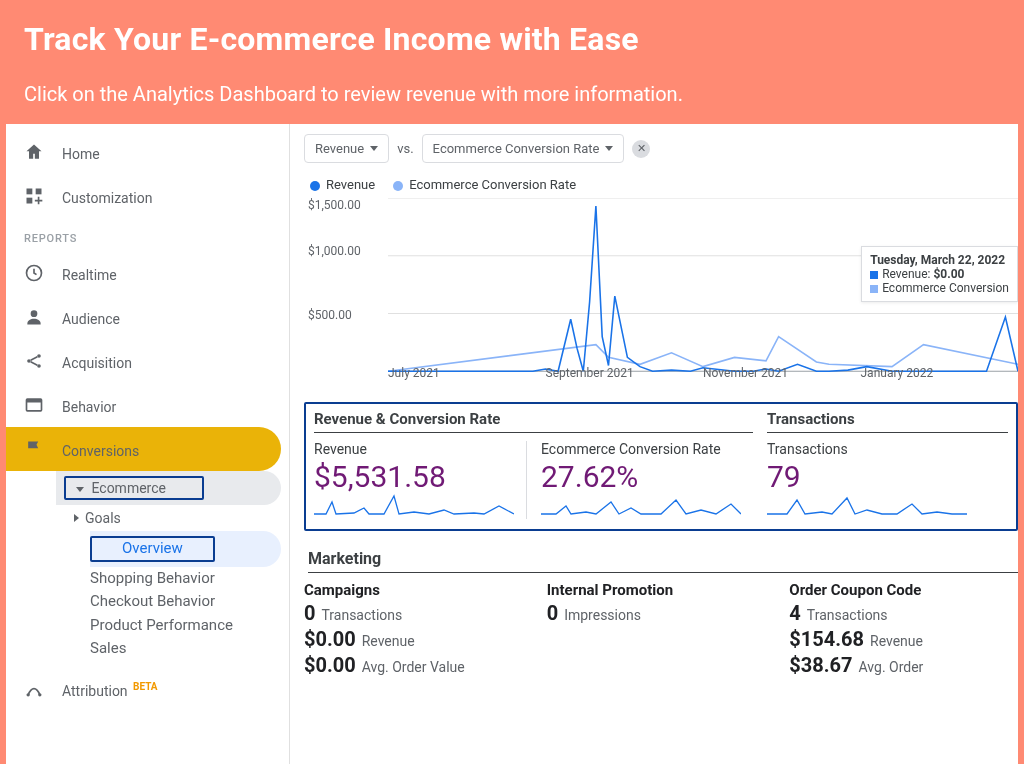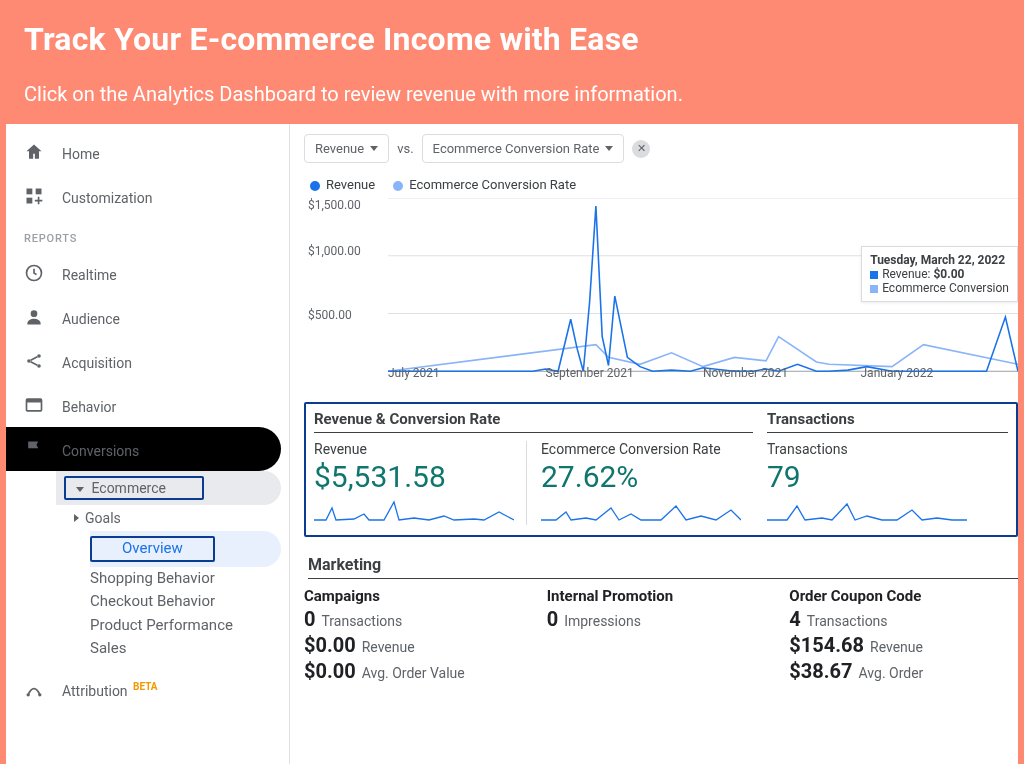--- a/index.html
+++ b/index.html
@@ -11,21 +11,21 @@
 .banner p{margin:0;font-size:20px;font-weight:400}
 
 
 .app-frame{border:6px solid #ff8a73;border-top:none;background:#fff;height:660px;display:flex;overflow:hidden}
 
 
 .sidebar{width:284px;min-width:284px;border-right:1px solid #e0e0e0;padding-top:6px;overflow:hidden}
 .nav-item{display:flex;align-items:flex-end;gap:18px;padding:12px 18px;color:#5f6368;cursor:pointer;border-radius:0 22px 22px 0;margin-right:8px}
 .nav-item .icon{width:20px;height:20px;display:flex;align-items:center;justify-content:center}
 .nav-item svg{width:20px;height:20px;fill:#5f6368}
-.nav-item.active{background:#000000}
+.nav-item.active{background:#eab308}
 .nav-sub{padding-left:50px;color:#5f6368}
 .nav-sub-item{padding:5px 0 5px 18px;cursor:pointer;border-radius:0 22px 22px 0;margin-right:8px;display:flex;align-items:center;gap:6px}
 .nav-sub-item.active{background:#e8eaed}
 .nav-sub-sub{padding-left:84px}
 .nav-sub-sub-item{padding:2px 0;cursor:pointer;color:#5f6368;font-size:15px;line-height:1.3}
 .reports-header{padding:14px 18px 6px;color:#9aa0a6;font-size:11px;letter-spacing:.8px;font-weight:500}
 .beta{color:#f29900;font-size:10px;font-weight:700;margin-left:2px;vertical-align:super}
 .highlight-box{border:2px solid #0a3d91;border-radius:2px;display:inline-block;padding:2px 36px 2px 10px;margin-left:-10px}
 .highlight-box2{border:2px solid #0a3d91;border-radius:2px;display:inline-block;padding:1px 30px}
 
@@ -55,21 +55,21 @@
 
 
 .cards-outline{border:2px solid #0a3d91;border-radius:2px;margin-top:8px;padding:6px 8px 10px;display:flex;gap:14px}
 .card-group{flex:1}
 .card-group.small{flex:.55}
 .card-group-title{font-weight:700;font-size:15px;border-bottom:1px solid #3c4043;padding-bottom:4px;margin-bottom:8px}
 .card-row{display:flex;gap:14px}
 .card{flex:1;border-right:1px solid #dadce0;padding-right:12px}
 .card:last-child{border-right:none}
 .card-label{font-size:14px;color:#3c4043;margin-bottom:2px}
-.card-value{font-size:30px;font-weight:400;color:#0f766e;margin-bottom:6px}
+.card-value{font-size:30px;font-weight:400;color:#701a75;}
 .spark{height:22px}
 
 
 .section-title{font-weight:700;font-size:16px;margin:18px 0 4px 4px;border-bottom:1px solid #3c4043;padding-bottom:4px}
 .marketing-row{display:flex;gap:14px;margin-top:8px}
 .mcol{flex:1}
 .mcol h4{margin:0 0 2px;font-size:15px;font-weight:700;color:#202124}
 .mstat{display:flex;align-items:baseline;gap:6px;margin-top:2px}
 .mstat .big{font-size:20px;font-weight:700;color:#202124}
 .mstat .lab{font-size:14px;color:#5f6368}

